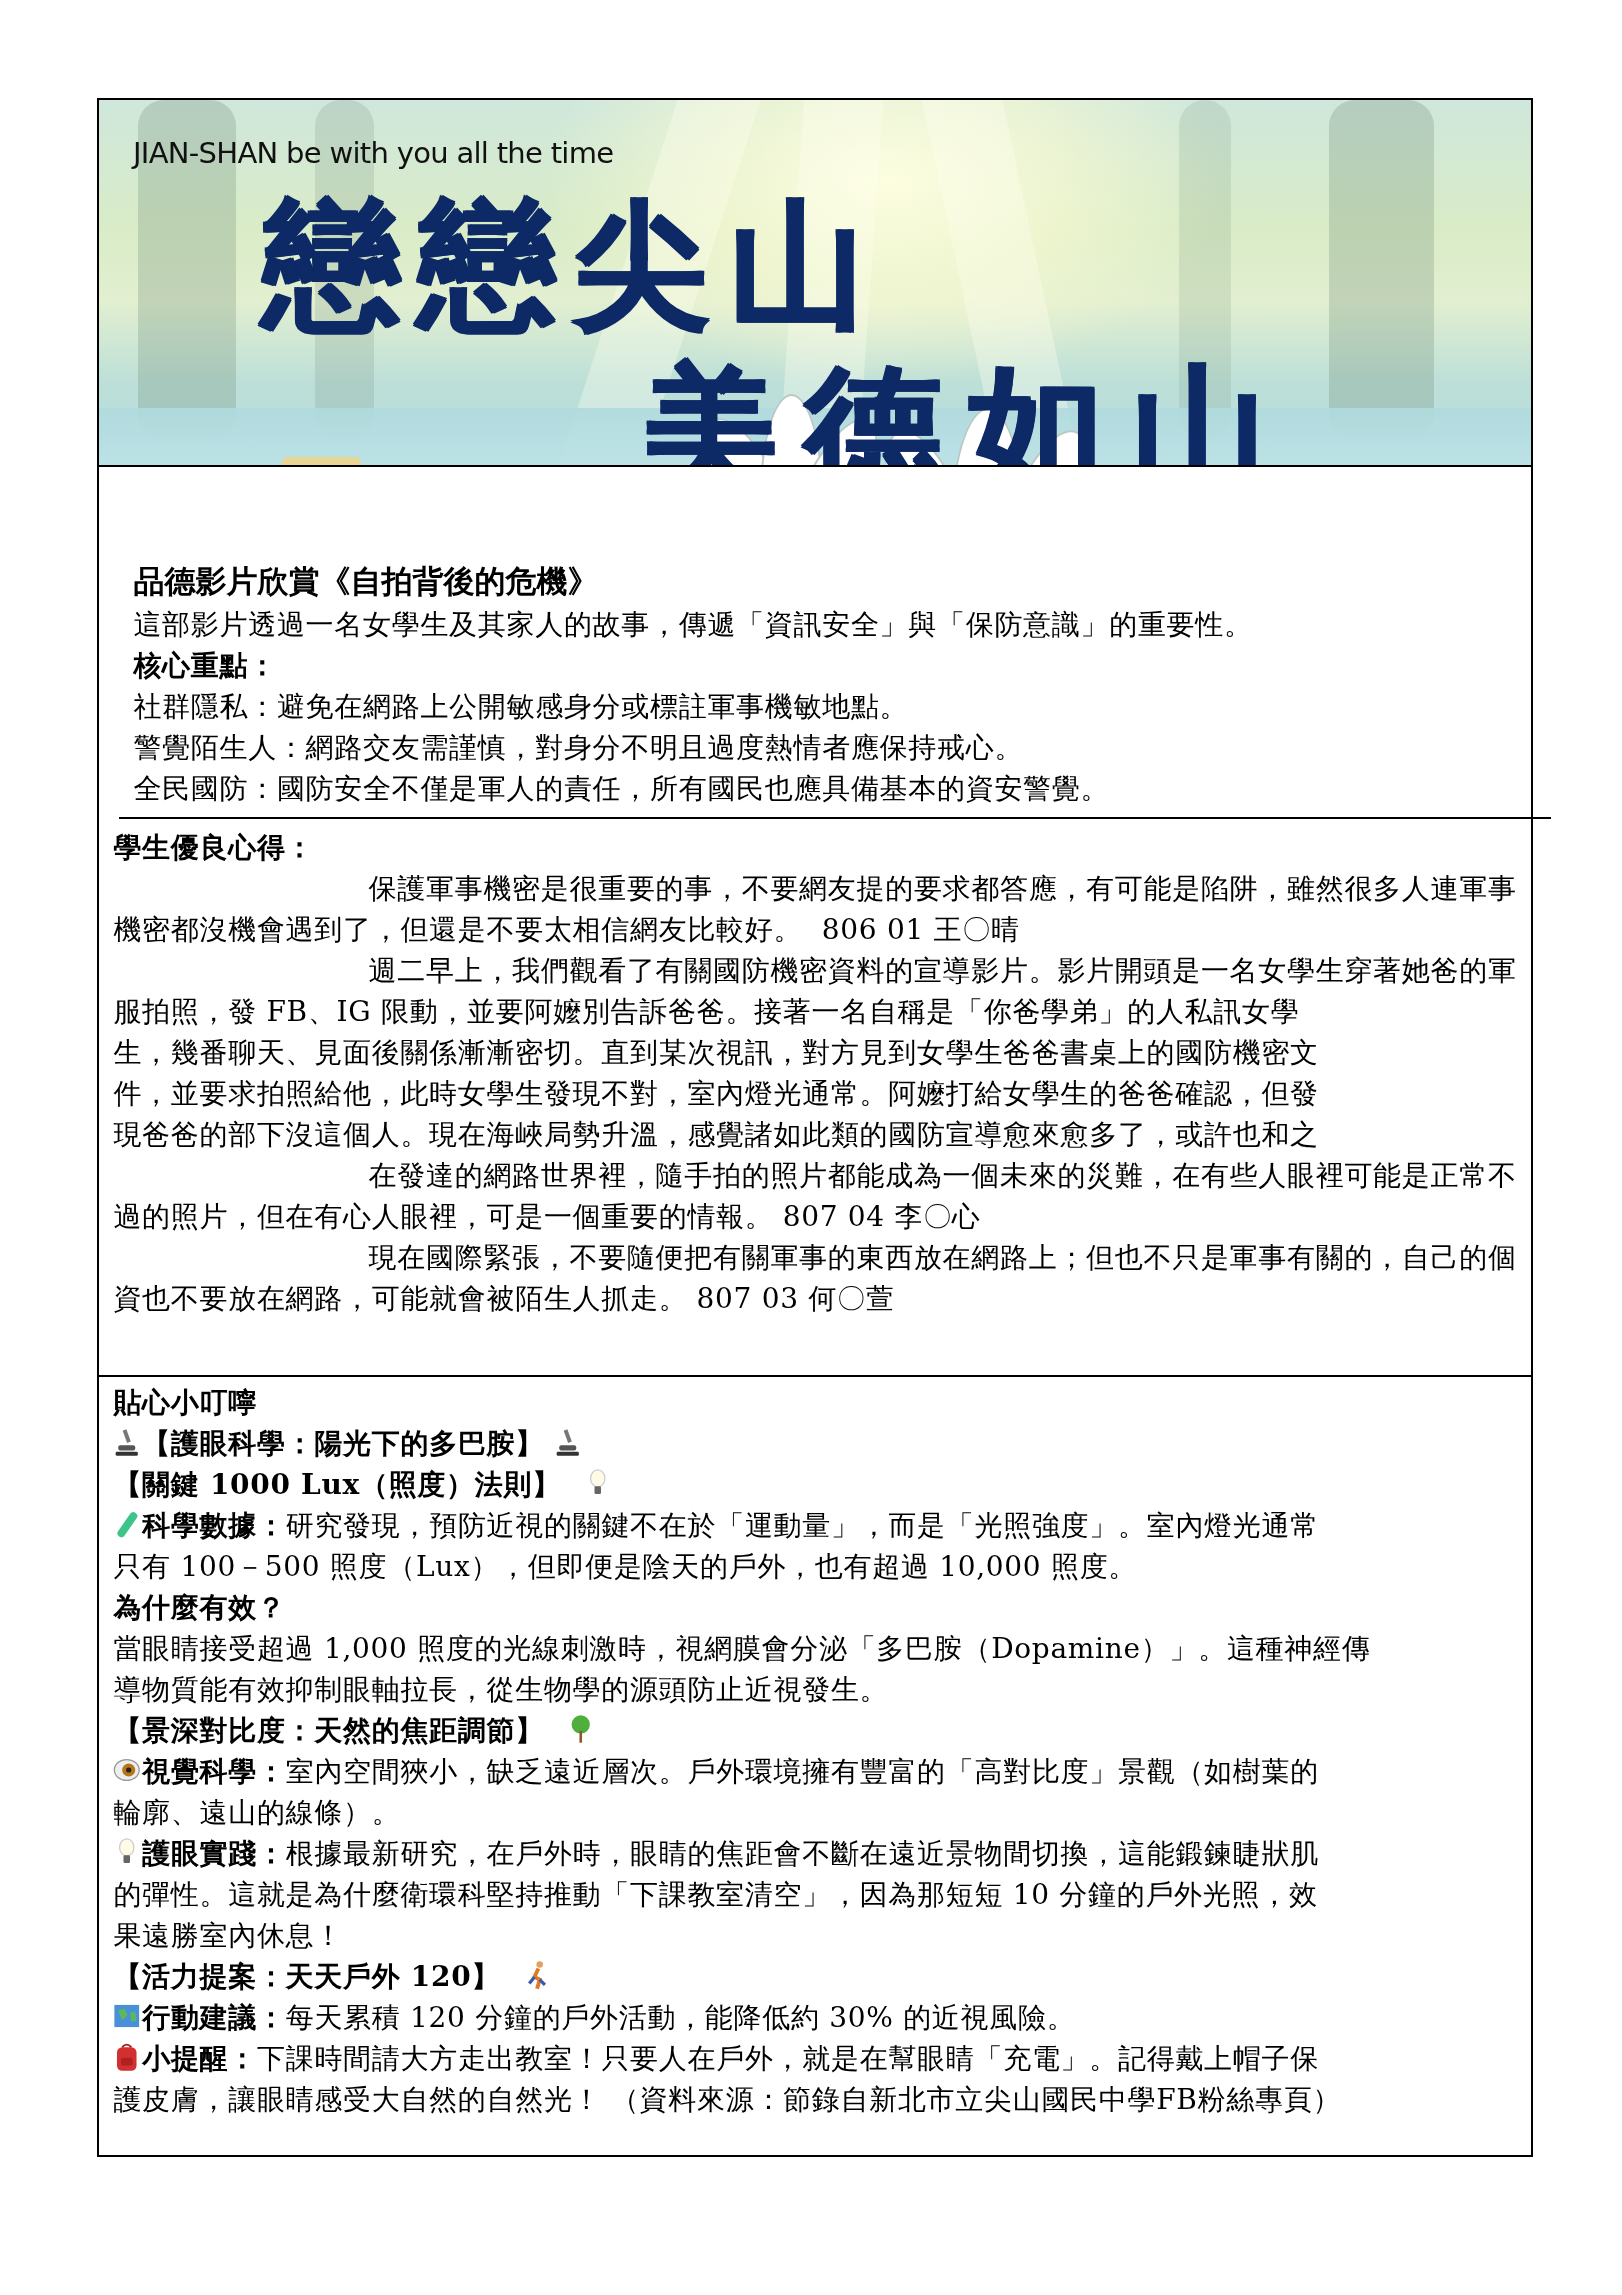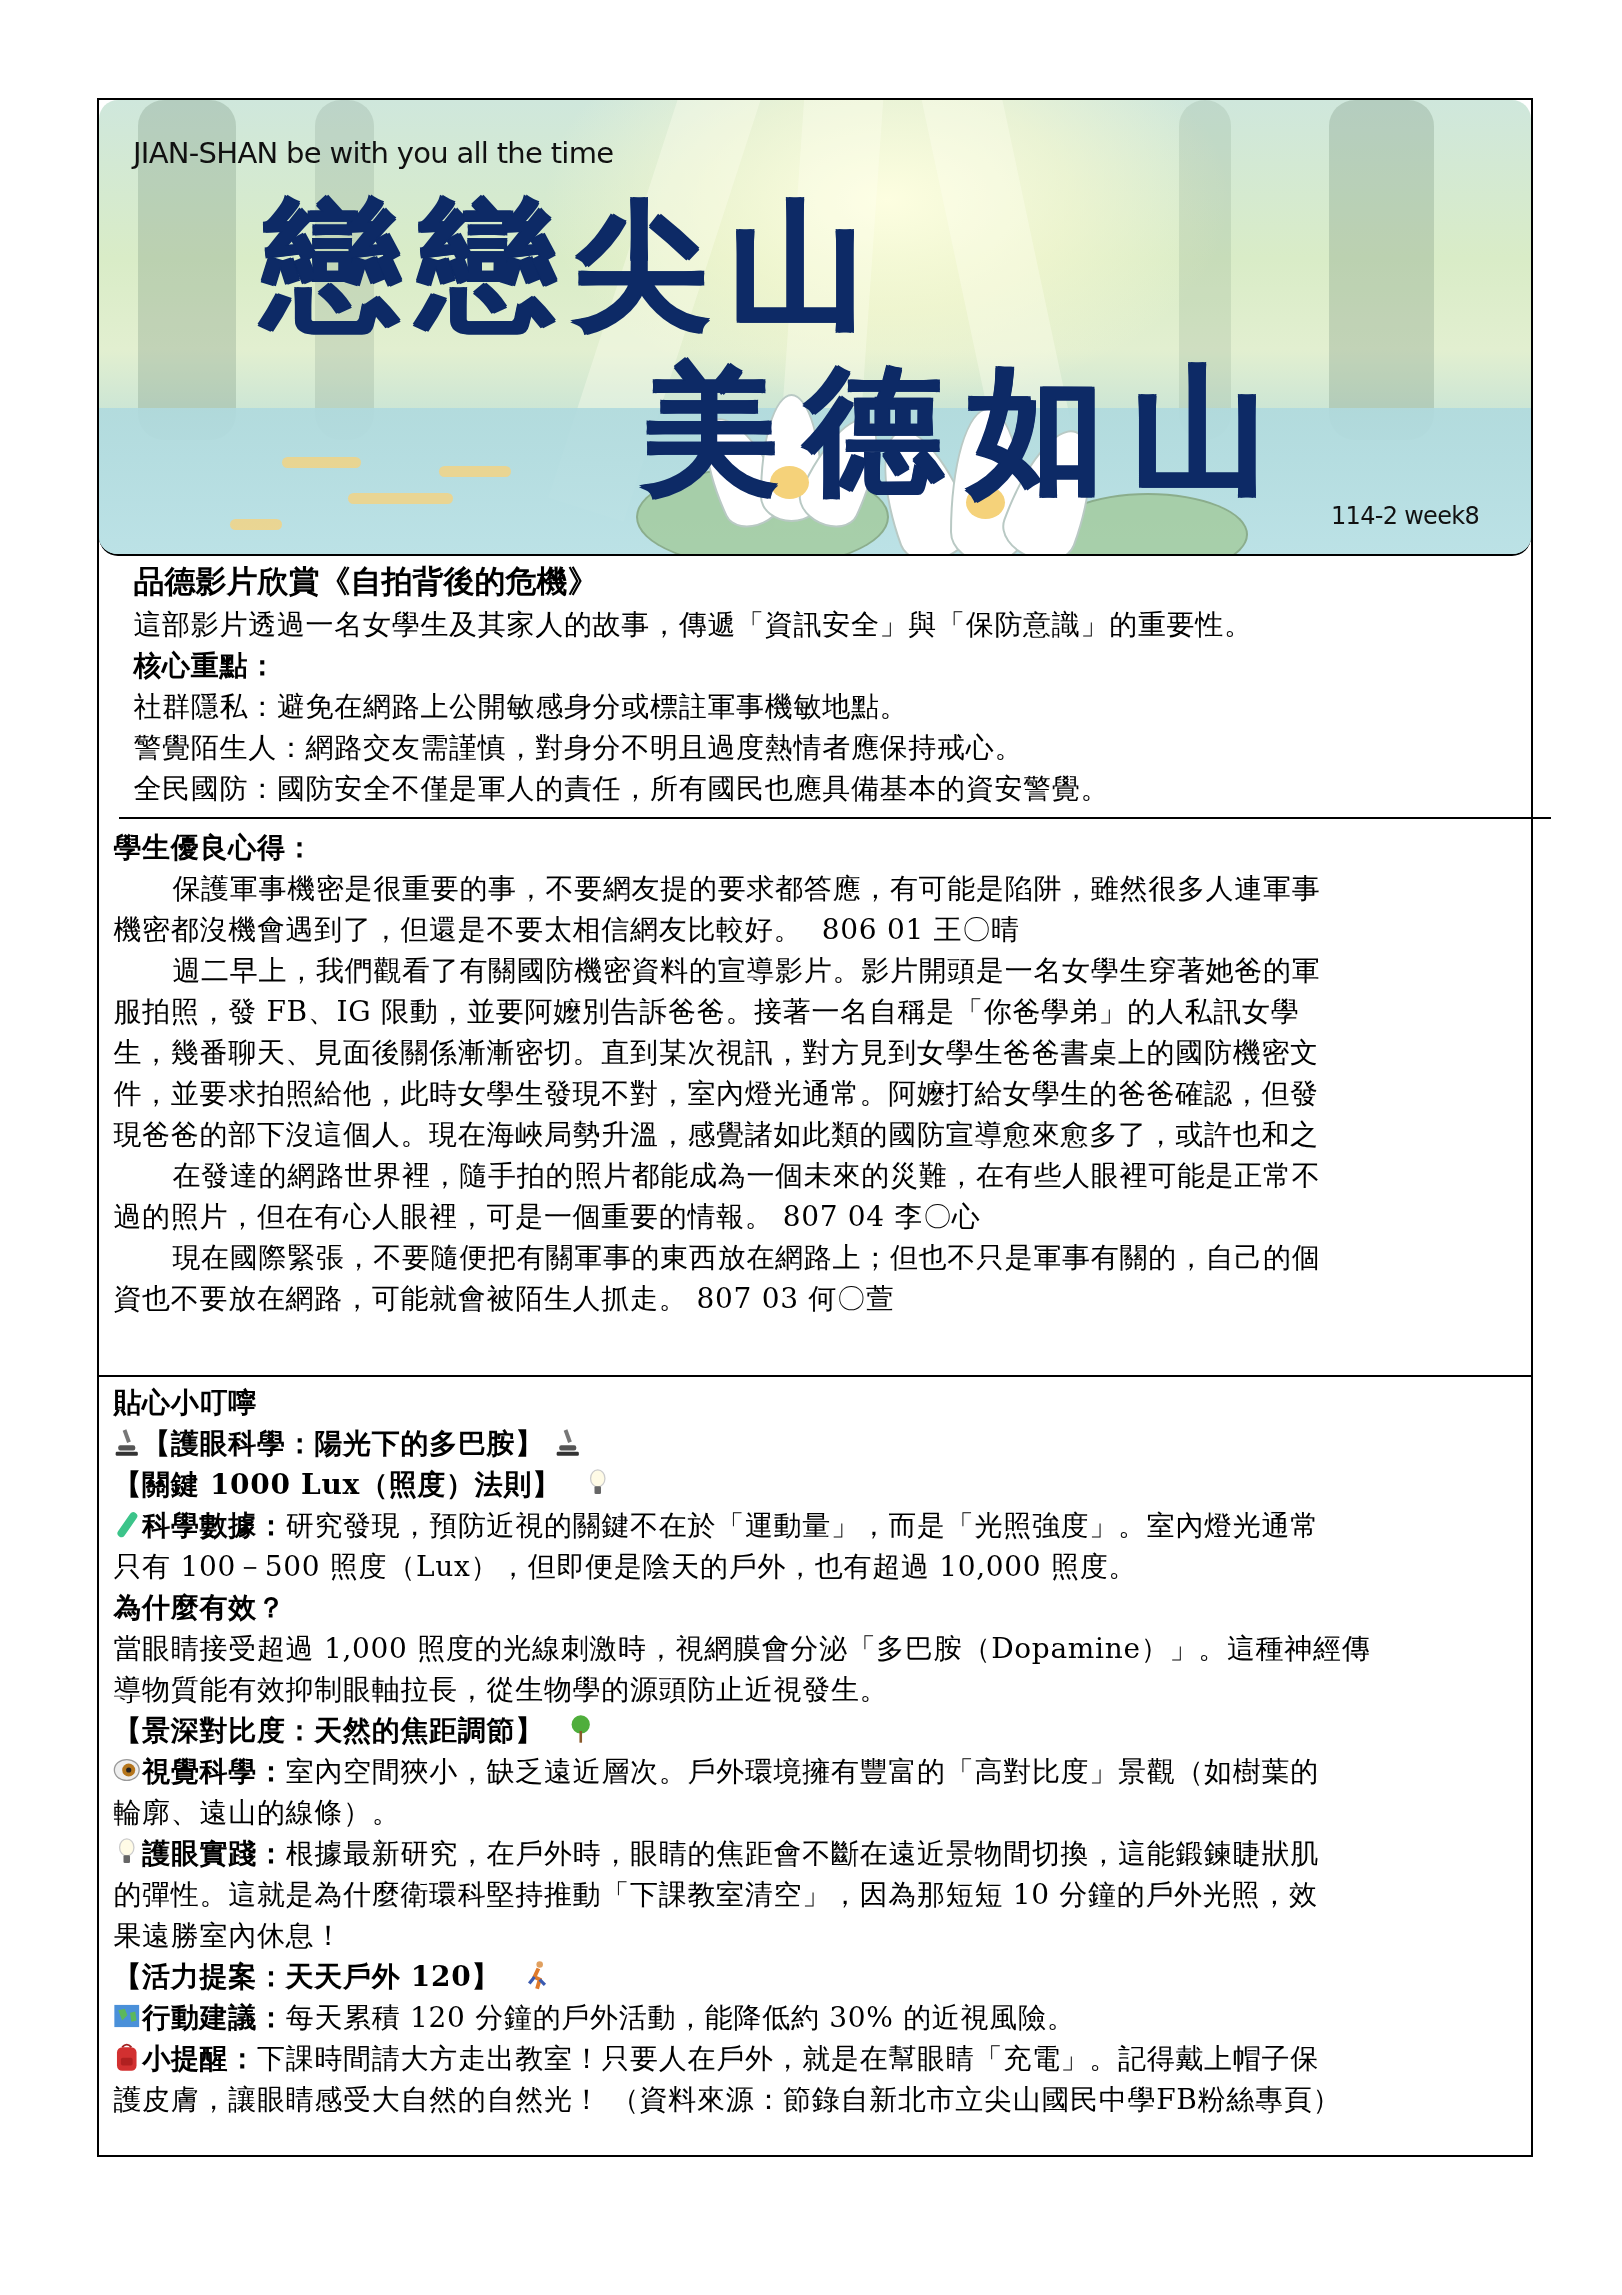--- a/index.html
+++ b/index.html
@@ -1,24 +1,24 @@
 <!DOCTYPE html>
 <html style="font-size:10.5px"><head>
 <meta charset="utf-8">
 <style>
   html, body { margin: 0; padding: 0; background: #ffffff; }
   body { width: 1623px; height: 2295px; position: relative; overflow: hidden;
          font-family: "DejaVu Serif", "Liberation Serif", serif; color: #000; }
   .frame { position: absolute; left: 97px; top: 98px; width: 1436px; height: 2059px;
            border: 2.6px solid #000; box-sizing: border-box; }
-  .banner { position: absolute; left: 0; top: 0; width: 100%; height: 456px; overflow: hidden;
+  .banner { position: absolute; left: 0; top: 0; width: 100%; height: 367px; overflow: hidden;
             border-bottom: 2.6px solid #000; box-sizing: border-box;
             background:
               radial-gradient(ellipse 458px 275px at 55% 22%, rgba(255,255,225,0.95) 0%, rgba(250,250,210,0.6) 40%, rgba(255,255,255,0) 75%),
-              linear-gradient(180deg, #cfe7dc 0%, #d9ecc7 35%, #e2efd0 55%, #bcdfd8 78%, #b7dce0 100%); border-radius: 19px; }
+              linear-gradient(180deg, #cfe7dc 0%, #d9ecc7 35%, #e2efd0 55%, #bcdfd8 78%, #b7dce0 100%); }
   .beam { position: absolute; top: -26px; width: 79px; height: 458px; background: rgba(255,255,240,0.35); transform-origin: top center; }
   .trunk { position: absolute; top: 0; height: 340px; background: rgba(110,140,120,0.28); border-radius: 26px; }
   .water { position: absolute; left: 0; right: 0; top: 308px; bottom: 0;
            background: linear-gradient(180deg, rgba(176,218,222,0.9), rgba(188,226,230,0.95)); }
   .glint { position: absolute; height: 10.5px; border-radius: 6.5px; background: rgba(250,210,120,0.75); }
   .pad { position: absolute; border-radius: 50%; background: rgba(160,200,150,0.75); border: 2px solid rgba(120,150,120,0.6); }
   .petal { position: absolute; background: #ffffff; border: 2px solid #b9c9c4; border-radius: 50% 50% 50% 50% / 80% 80% 20% 20%; }
   .lotus-core { position: absolute; width: 39px; height: 33px; border-radius: 50%; background: #f5d27a; }
   .tagline { position: absolute; left: 34px; top: 36px; font-family: "DejaVu Sans", "Liberation Sans", sans-serif;
              font-size: 29px; color: #111; letter-spacing: -0.7px; }
@@ -30,21 +30,21 @@
   .title-1 { left: 164px; top: 97px; font-size: 137px; letter-spacing: 18.3px; }
   .title-2 { left: 543px; top: 262px; font-size: 137px; letter-spacing: 26px; }
 
   .section { position: absolute; left: 0; width: 100%; box-sizing: border-box; padding: 5.2px 14.4px 0 14.4px; }
   .sec-1 { top: 456px; height: 266px; border-bottom: 2.6px solid #000; }
   .sec-2 { top: 722px; height: 555px; border-bottom: 2.6px solid #000; }
   .sec-3 { top: 1277px; height: 779px; }
   .line { font-size: 28px; line-height: 41px; white-space: nowrap; letter-spacing: 0.7px; }
   .h1 { font-size: 31px; font-weight: bold; line-height: 46px; }
   .bold { font-weight: bold; }
-  .indent { padding-left: 59px; }
+  .indent { padding-left: 59px; text-align: right; }
   .emoji { display: inline-block; width: 27.5px; height: 30px; vertical-align: -3.9px; margin-right: 1.3px; position: relative; }
   .sig { margin-left: 19.6px; }
 </style>
 </head>
 <body>
 
 <div class="frame">
 
   <div class="banner">
     <div class="trunk" style="left:39px;width:98px;"></div>

